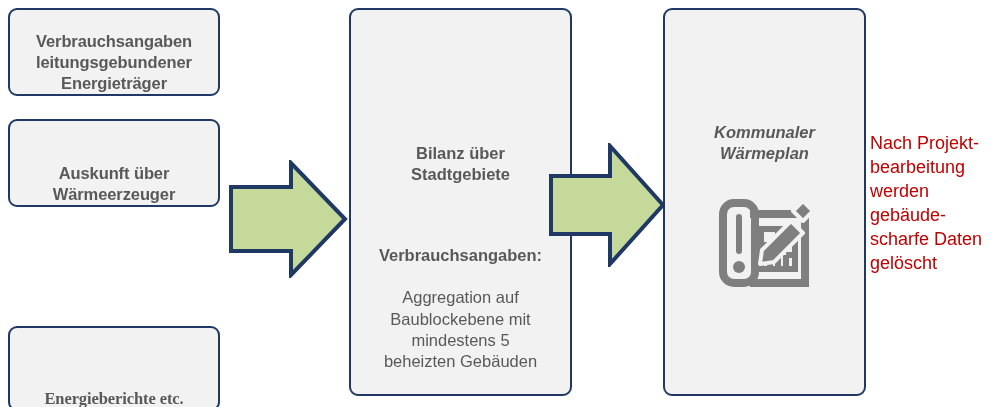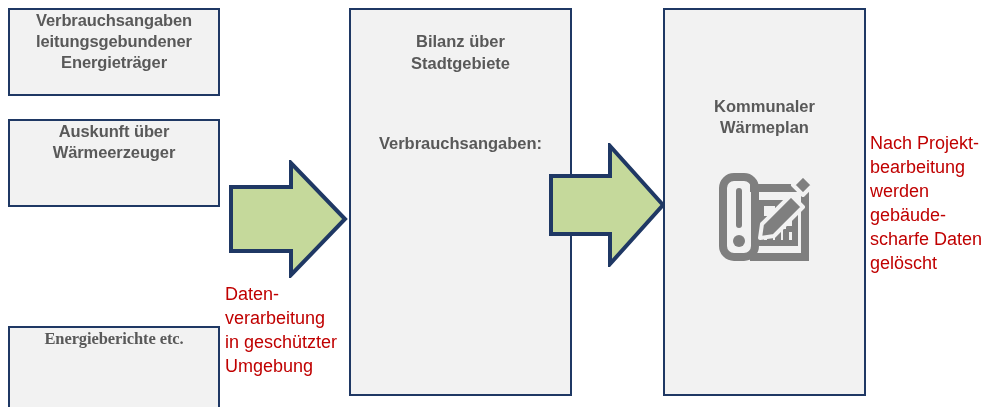--- a/index.html
+++ b/index.html
@@ -19,23 +19,23 @@
     background: #ffffff;
     overflow: hidden;
   }
 
   
   .box {
     position: absolute;
     box-sizing: border-box;
     background: #f2f2f2;
     border: 2px solid #1f3864;
-    border-radius: 0;
+    border-radius: 9px;
     display: flex;
-    align-items: flex-start;
+    align-items: flex-end;
     justify-content: center;
     text-align: center;
     color: #595959;
     font-weight: bold;
     line-height: 1.28;
   }
 
   .box-text {
     display: block;
     width: 100%;
@@ -93,26 +93,27 @@
     display: block;
   }
   #output-box .out-inner {
     position: absolute;
     top: 0; left: 0; right: 0; bottom: 0;
     display: flex;
     flex-direction: column;
     align-items: center;
   }
   #output-box .out-label {
-    margin-top: 86px;
+    margin-top: 112px;
     text-align: center;
     line-height: 1.3;
     font-weight: bold;
     color: #595959;
     white-space: pre-line;
+    font-style: italic;
   }
   #blueprint-icon {
     margin-top: 32px;
   }
 
   
   .arrow {
     position: absolute;
   }
   #arrow-1 { left: 228px; top: 160px; }
@@ -156,20 +157,24 @@
       <polygon points="3,27 63,27 63,3 117,59 63,115 63,91 3,91" fill="#c5d99b" stroke="#1f3864" stroke-width="4" stroke-linejoin="miter"></polygon>
     </svg>
   </div>
 
   <div class="box" id="process-box">
     <span class="box-text">
       <span class="proc-head">Bilanz über
 Stadtgebiete</span>
       <span class="proc-gap"></span>
       <span class="proc-sub">Verbrauchsangaben:</span>
+      <span class="proc-body">Aggregation auf
+Baublockebene mit
+mindestens 5
+beheizten Gebäuden</span>
     </span>
   </div>
 
   <div class="arrow" id="arrow-2">
     <svg width="118" height="124" viewBox="0 0 118 124" aria-hidden="true">
       <polygon points="3,33 62,33 62,3 115,62 62,121 62,91 3,91" fill="#c5d99b" stroke="#1f3864" stroke-width="4" stroke-linejoin="miter"></polygon>
     </svg>
   </div>
 
   <div class="box" id="output-box">
@@ -193,24 +198,20 @@
           <path d="M69 58 H78" stroke="#7f7f7f" stroke-width="6" fill="none"></path>
           <path d="M69 58 V72" stroke="#7f7f7f" stroke-width="6" fill="none"></path>
 
           <path d="M45 53 L74 24 L86 36 L57 65 L43 67 Z" fill="#7f7f7f" stroke="#f2f2f2" stroke-width="4" stroke-linejoin="round"></path>
           <path d="M76 14 L86 4 L96 14 L86 24 Z" fill="#7f7f7f" stroke="#f2f2f2" stroke-width="4" stroke-linejoin="round"></path>
         </svg>
       </div>
     </div>
   </div>
 
-  <div class="note" id="note-left">Daten-
-verarbeitung
-in geschützter
-Umgebung</div>
 
   <div class="note" id="note-right">Nach Projekt-
 bearbeitung
 werden
 gebäude-
 scharfe Daten
 gelöscht</div>
 
 </div>
 

